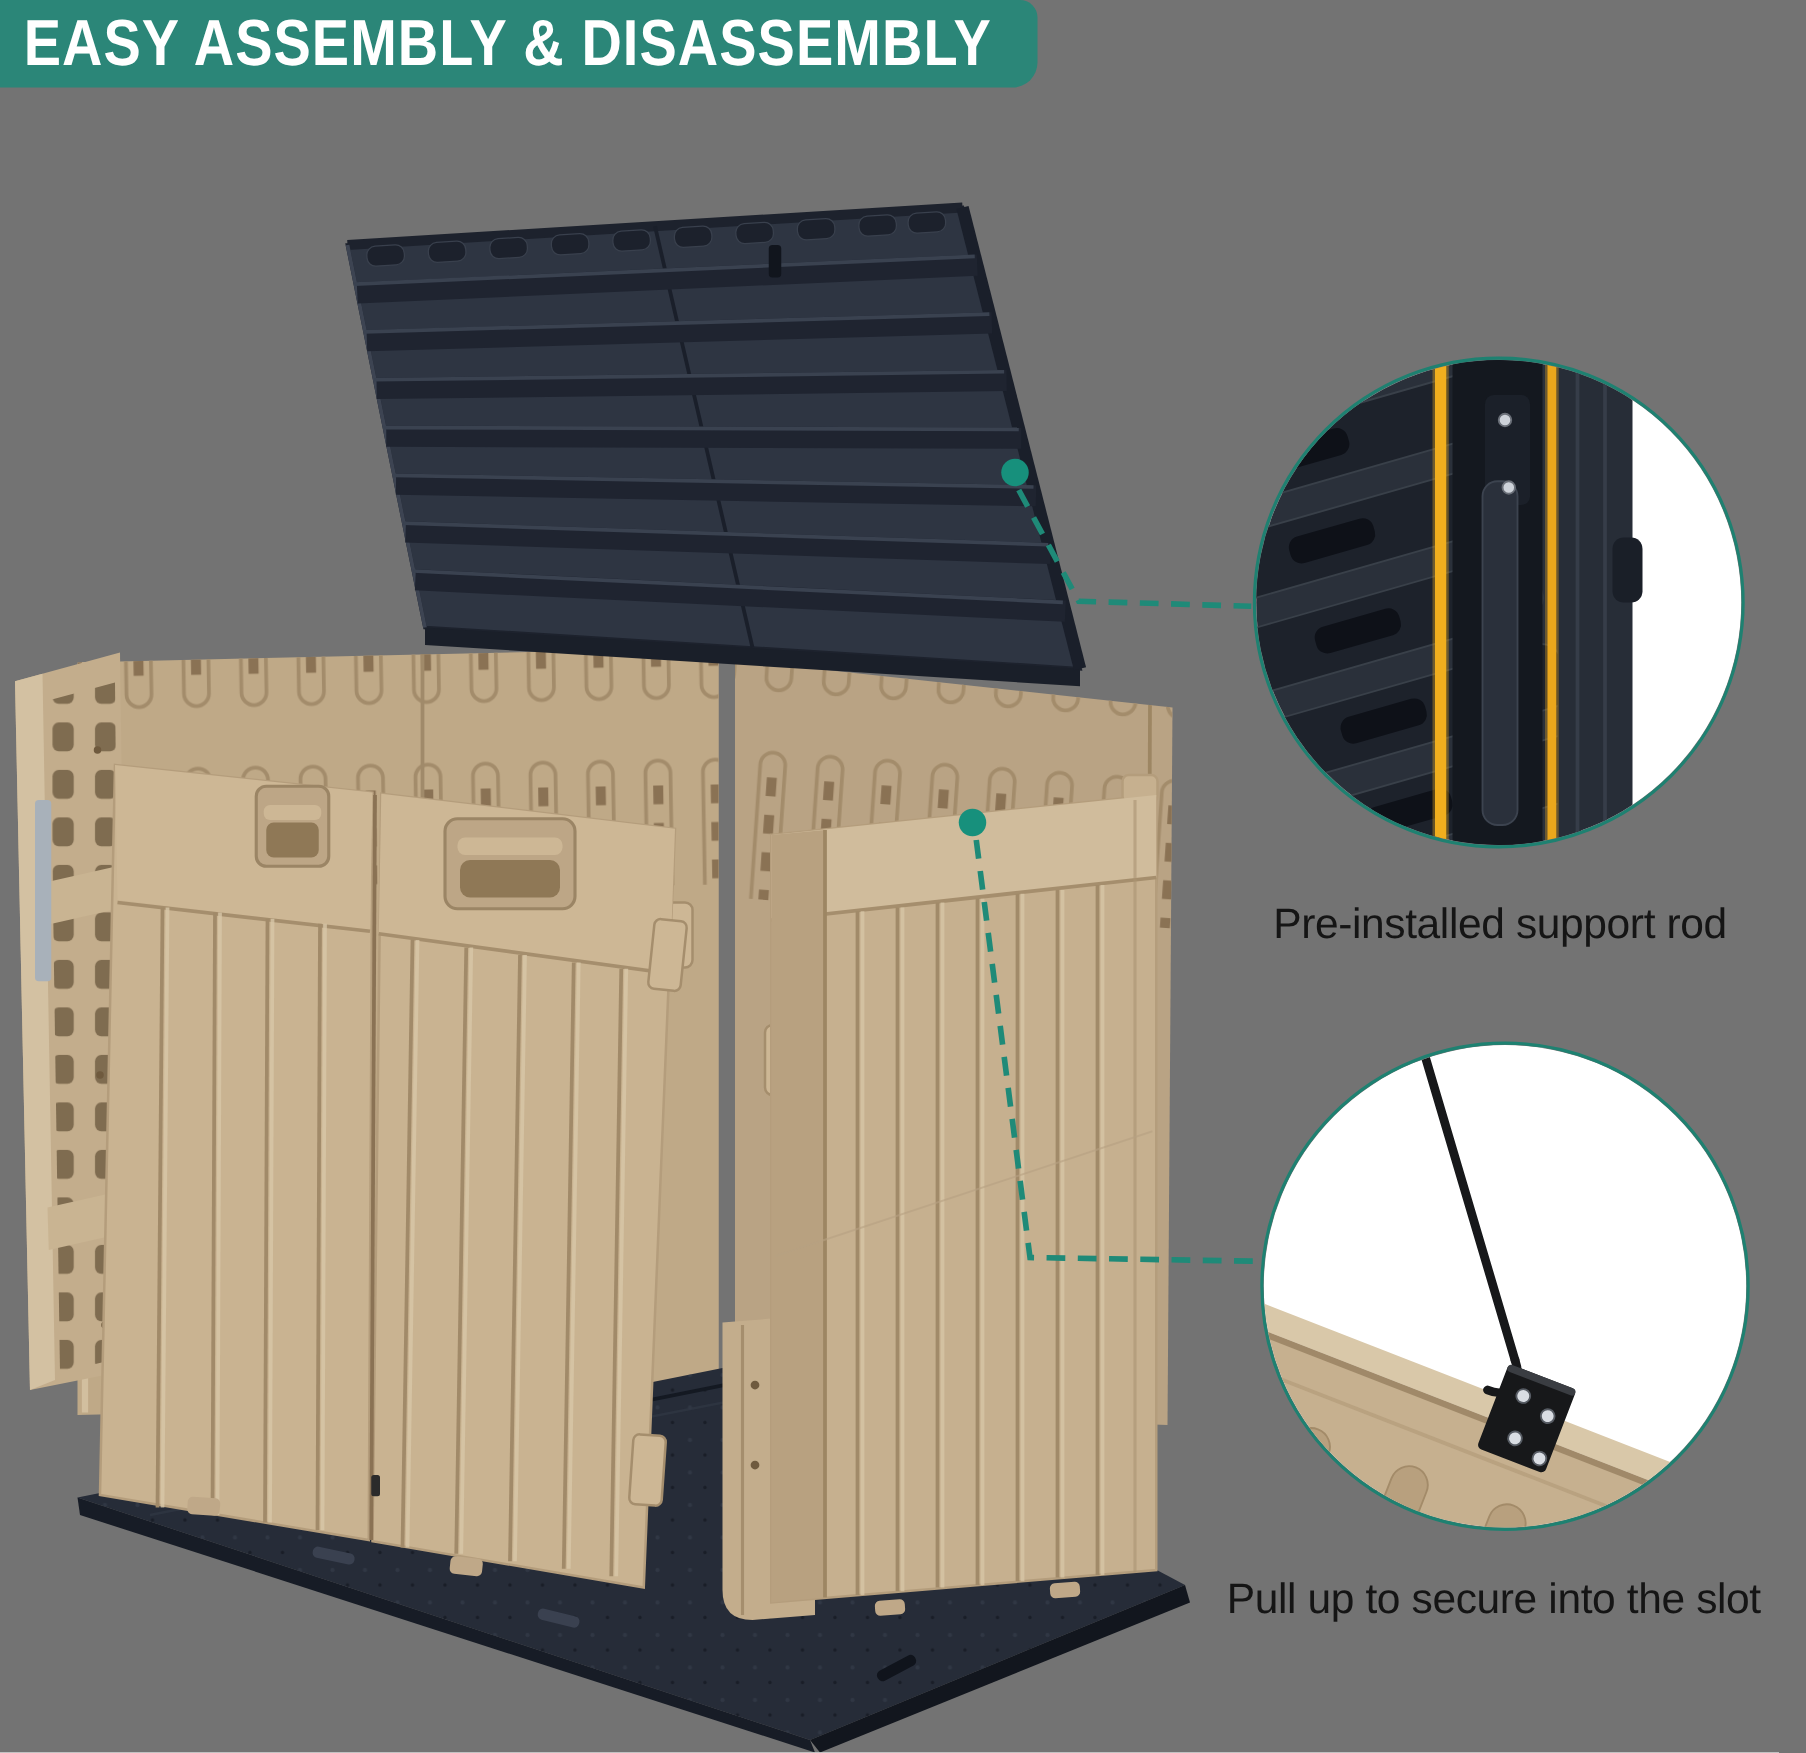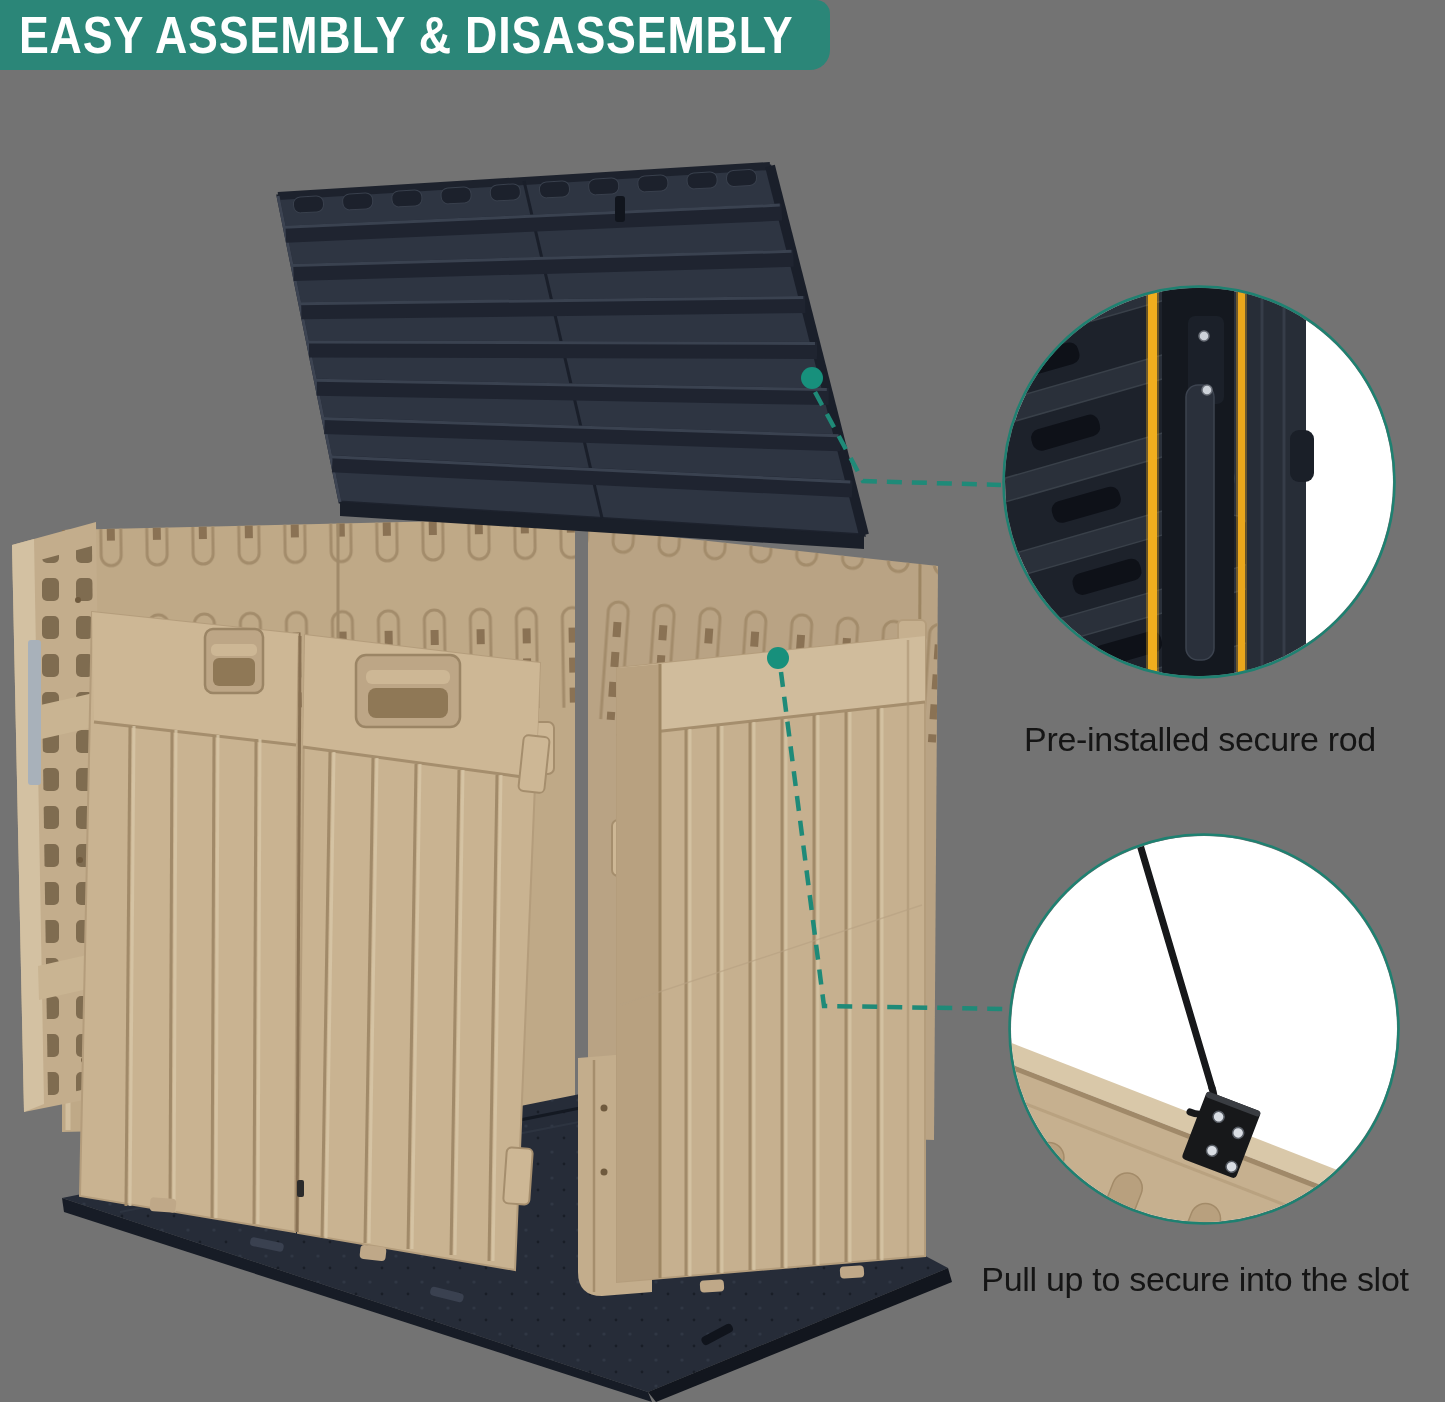--- a/index.html
+++ b/index.html
@@ -312,15 +312,15 @@
               <circle cx="38" cy="26" r="5.5"></circle>
             <circle cx="20" cy="52" r="5.5"></circle>
               <circle cx="44" cy="60" r="5.5"></circle>
           </g>
         </g>
       </g>
       <circle cx="1204" cy="1029" r="194.5" fill="none" stroke="#1E8171" stroke-width="2.5"></circle>
     </g>
   </svg>
 
-  <div id="caption-rod" class="caption">Pre-installed secure rod</div>
+  <div id="caption-rod" class="caption">Pre-installed support rod</div>
   <div id="caption-slot" class="caption">Pull up to secure into the slot</div>
 </div>
 
 </body></html>

